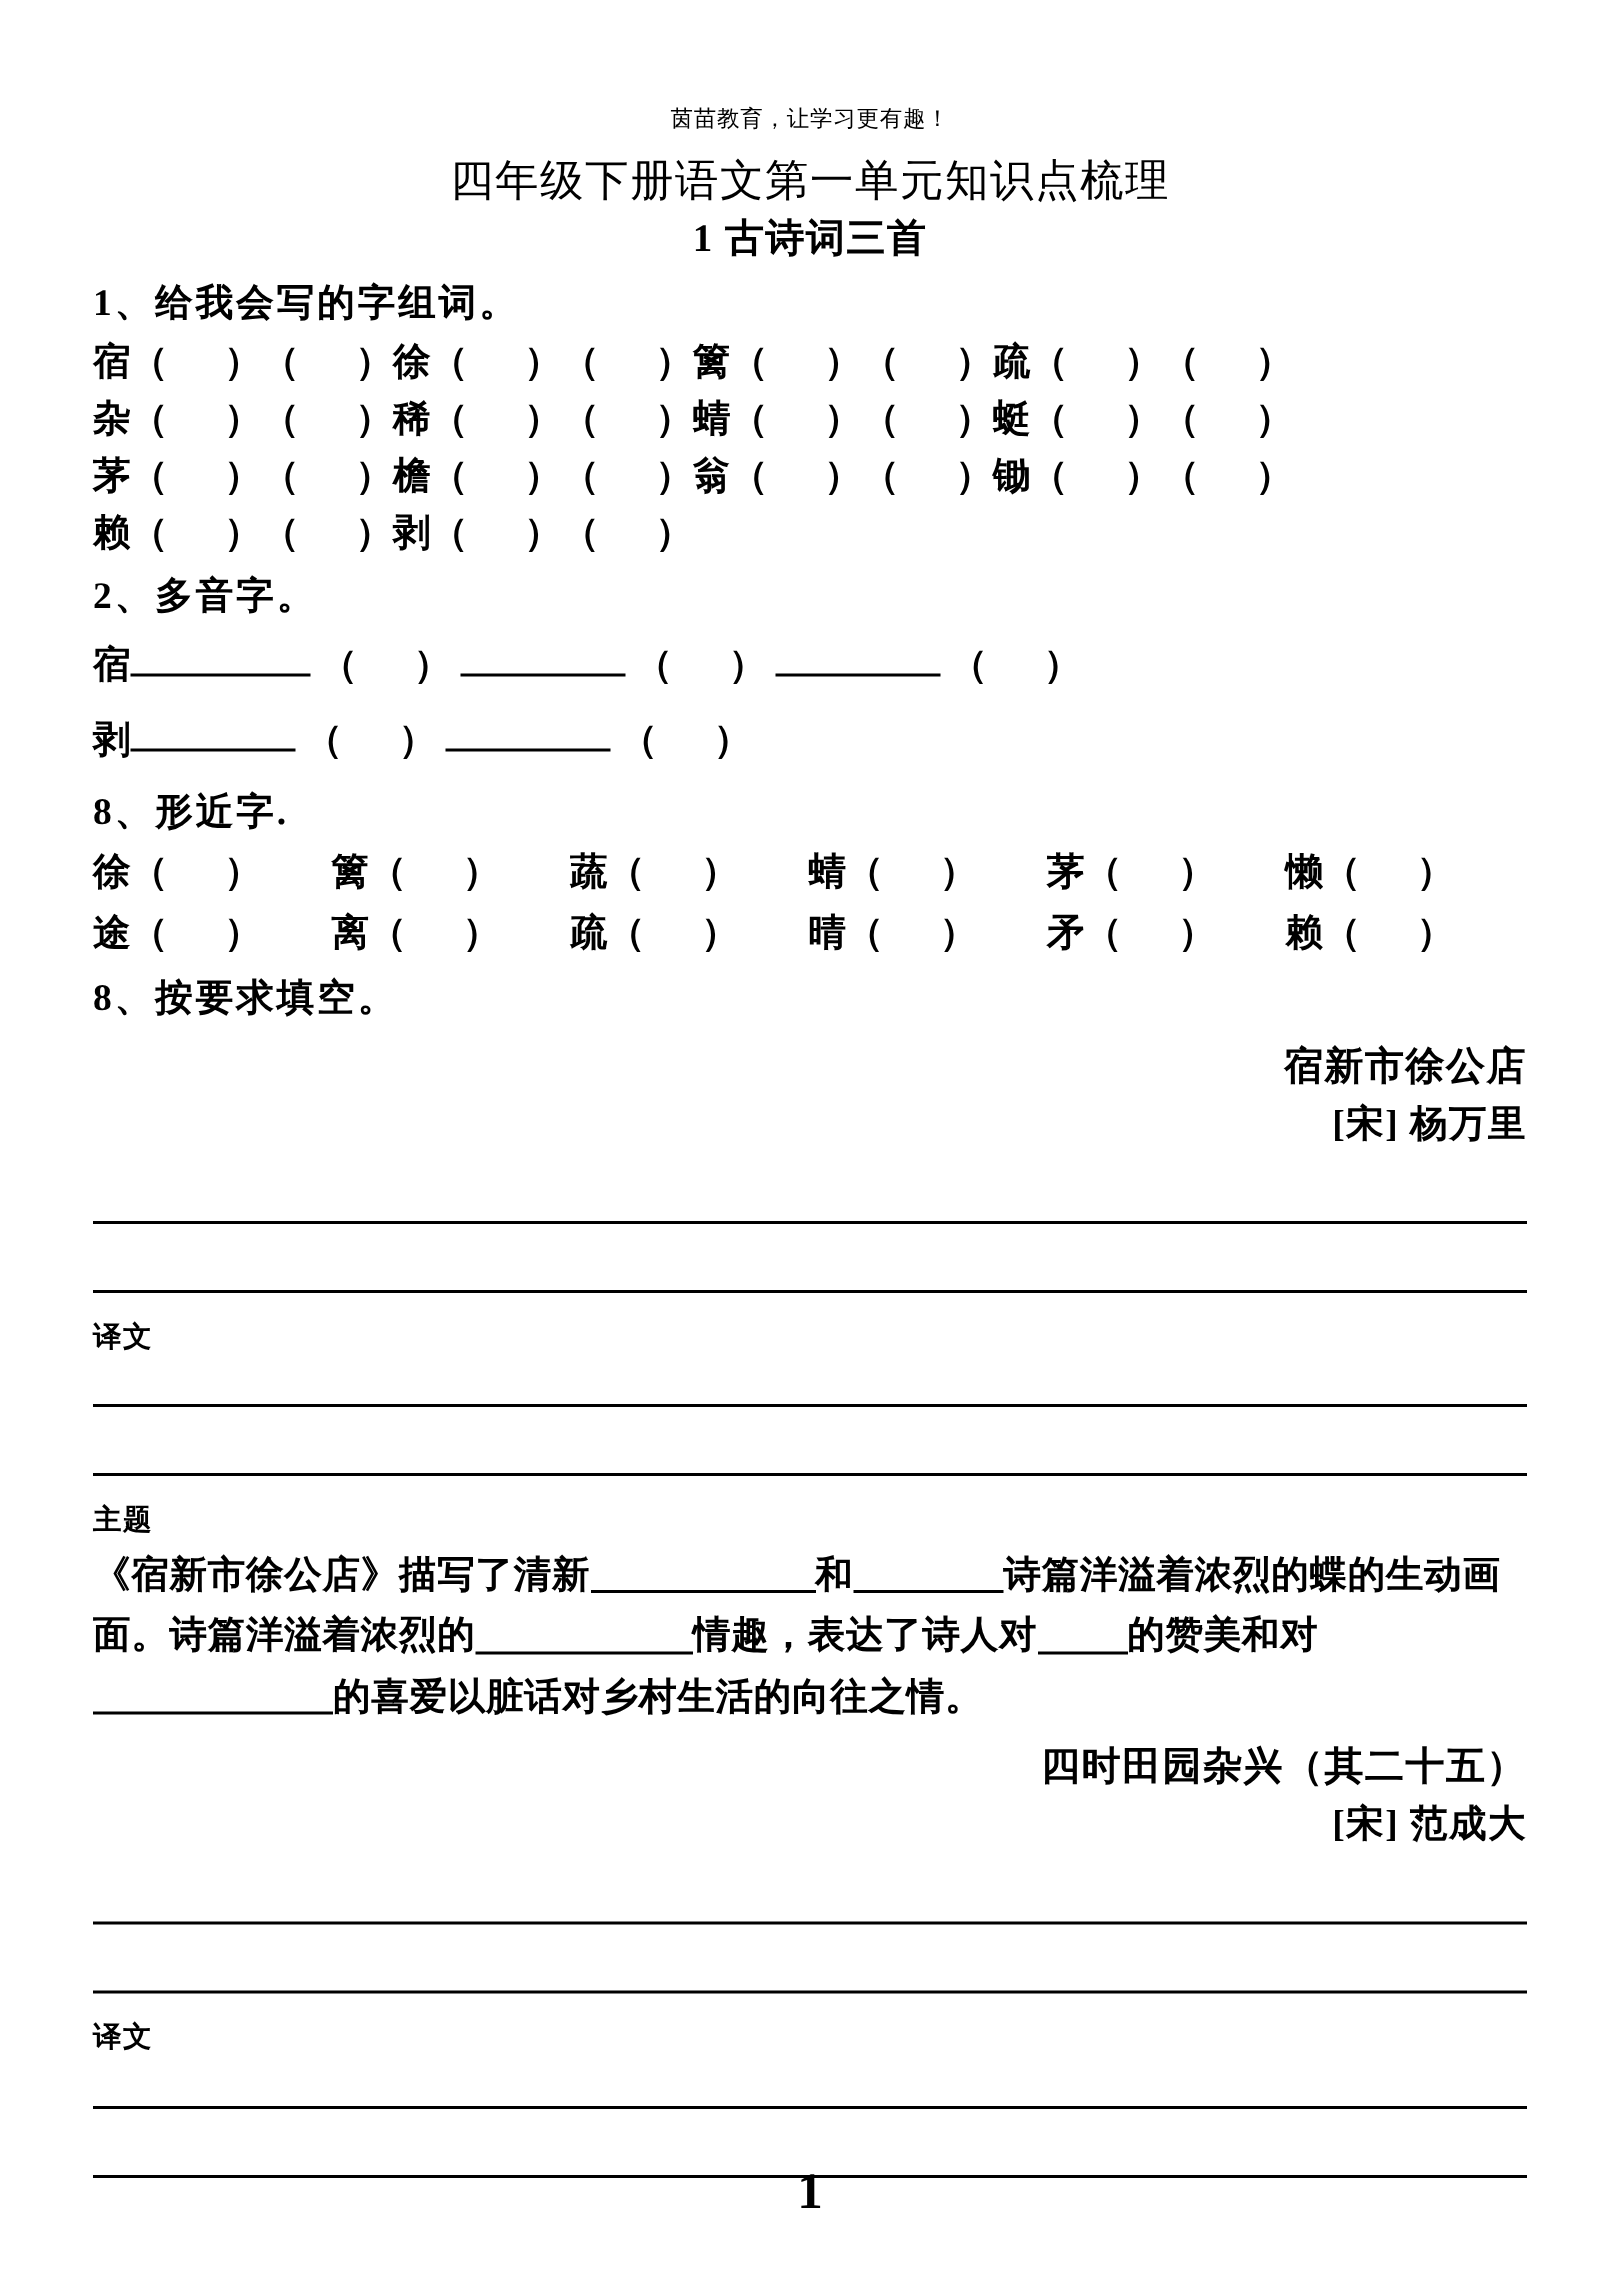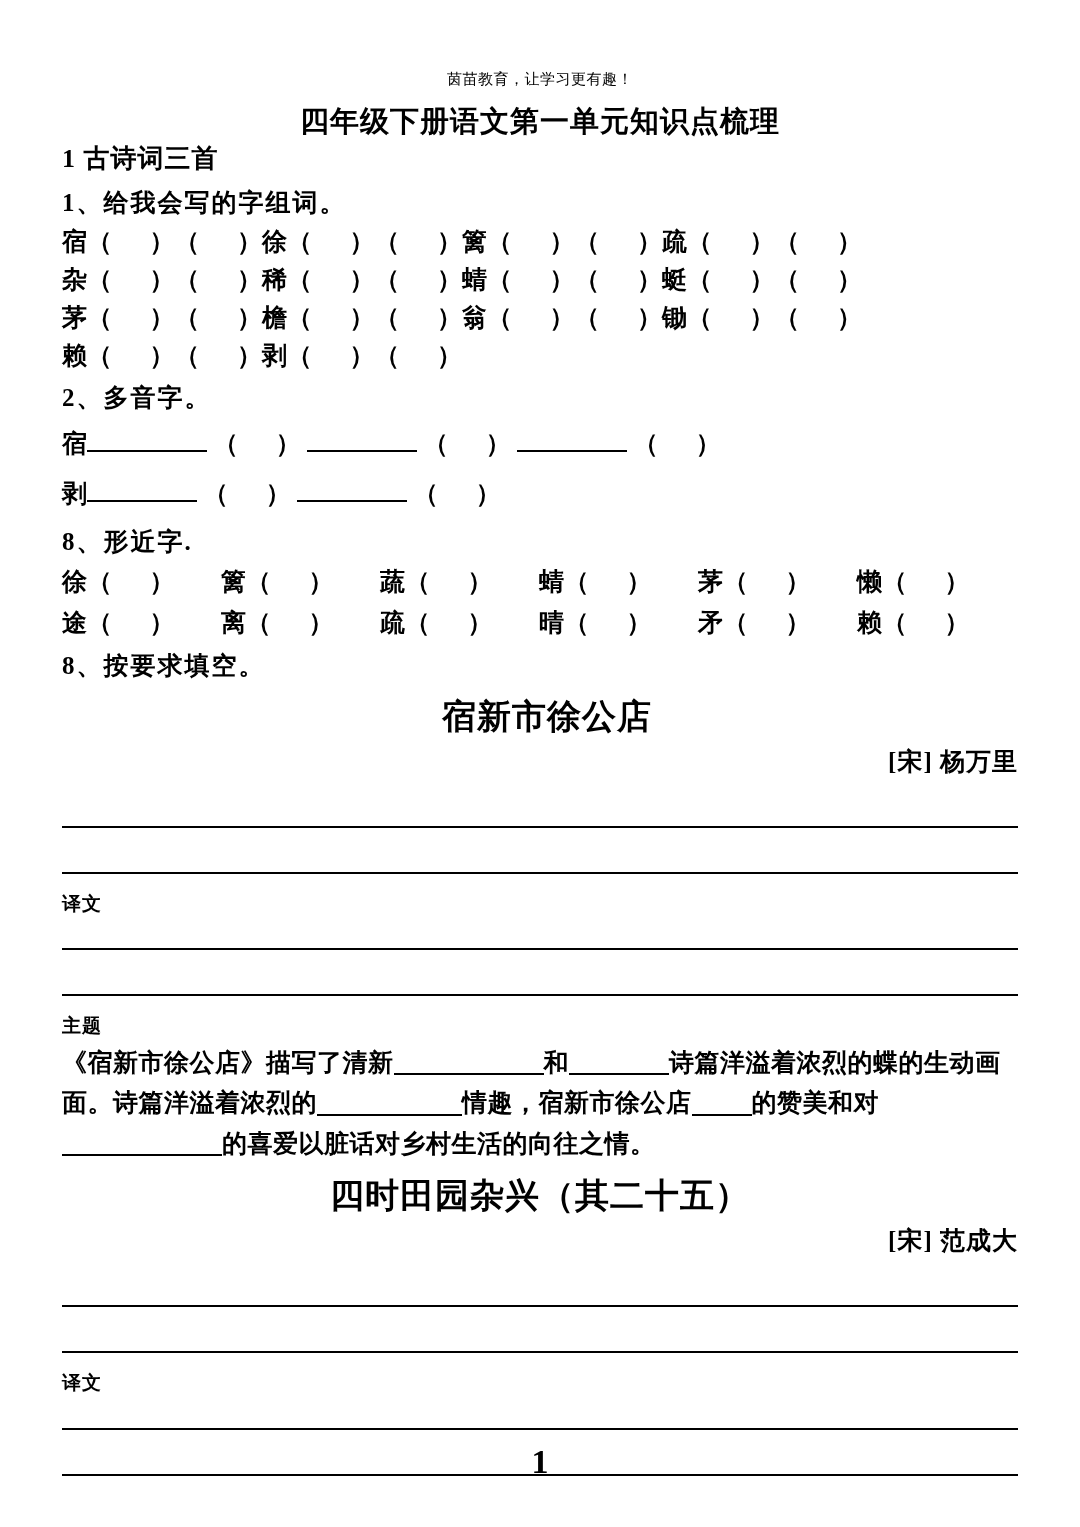--- a/index.html
+++ b/index.html
@@ -28,27 +28,27 @@
     letter-spacing: 0.5px;
     line-height: 1.2;
     margin: 0 0 14px 0;
     font-family: "DejaVu Serif", "Liberation Serif", serif;
   }
 
   
   .doc-title {
     text-align: center;
     font-size: 29px;
-    font-weight: 700;
+    font-weight: 400;
     letter-spacing: 1px;
     line-height: 1.35;
     margin: 0;
   }
   .doc-subtitle {
-    text-align: left;
+    text-align: center;
     font-size: 26px;
     font-weight: 600;
     letter-spacing: 1px;
     line-height: 1.4;
     margin: 0 0 6px 0;
   }
 
   
   .section-heading {
     font-size: 25px;
@@ -115,22 +115,22 @@
   }
   .near-cell {
     display: inline-flex;
     align-items: baseline;
     width: 159px;
     white-space: nowrap;
   }
 
   
   .poem-title {
-    text-align: center;
-    font-size: 34px;
+    text-align: right;
+    font-size: 26px;
     font-weight: 600;
     letter-spacing: 1px;
     line-height: 1.5;
     margin-top: 6px;
   }
   .poem-author {
     text-align: right;
     font-size: 25px;
     font-weight: 600;
     letter-spacing: 1px;
@@ -356,21 +356,21 @@
 
   <div class="label-line">译文</div>
   <div class="gap-30"></div>
   <hr class="rule">
   <div class="gap-44"></div>
   <hr class="rule">
 
   <div class="label-line">主题</div>
 
   <div class="topic-para">
-    <span>《宿新市徐公店》描写了清新</span><span class="ib ib-150"></span><span>和</span><span class="ib ib-100"></span><span>诗篇洋溢着浓烈的</span><span>蝶的生动画面。诗篇洋溢着浓烈的</span><span class="ib ib-145"></span><span>情趣，宿新市徐公店</span><span class="ib ib-60"></span><span>的赞美和对</span><span class="ib ib-160"></span><span>的喜爱以脏话对乡村生活的向往之情。</span>
+    <span>《宿新市徐公店》描写了清新</span><span class="ib ib-150"></span><span>和</span><span class="ib ib-100"></span><span>诗篇洋溢着浓烈的</span><span>蝶的生动画面。诗篇洋溢着浓烈的</span><span class="ib ib-145"></span><span>情趣，表达了诗人对</span><span class="ib ib-60"></span><span>的赞美和对</span><span class="ib ib-160"></span><span>的喜爱以脏话对乡村生活的向往之情。</span>
   </div>
 
   <div class="poem-title">四时田园杂兴（其二十五）</div>
   <div class="poem-author">[宋] 范成大</div>
 
   <div class="gap-44"></div>
   <hr class="rule">
   <div class="gap-44"></div>
   <hr class="rule">
 

